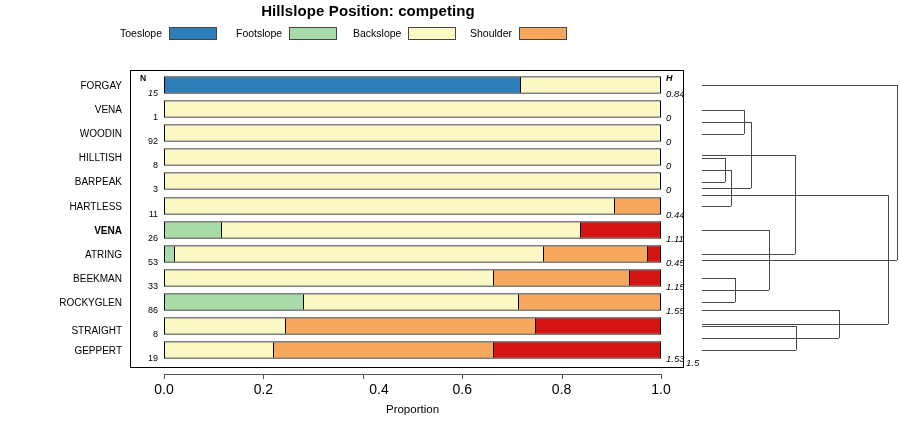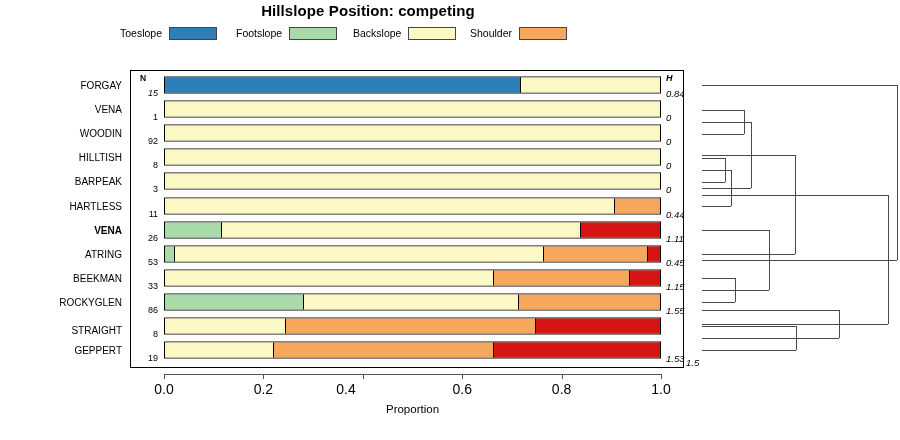--- a/index.html
+++ b/index.html
@@ -170,21 +170,21 @@
       <div class="hval" style="left: 666px; top: 358.1px;">1.53</div>
     </div>
 
   <div id="axis">
       <div class="axis-line" style="left: 164px; top: 374px; width: 497px; height: 1px;"></div>
       <div class="tick" style="left: 164px; top: 374px;"></div>
       <div class="ticklab" style="left: 164px; top: 381px;">0.0</div>
       <div class="tick" style="left: 263.4px; top: 374px;"></div>
       <div class="ticklab" style="left: 263.4px; top: 381px;">0.2</div>
       <div class="tick" style="left: 362.8px; top: 374px;"></div>
-      <div class="ticklab" style="left: 346px; top: 381px;">0.4</div>
+      <div class="ticklab" style="left: 379px; top: 381px;">0.4</div>
       <div class="tick" style="left: 462.2px; top: 374px;"></div>
       <div class="ticklab" style="left: 462.2px; top: 381px;">0.6</div>
       <div class="tick" style="left: 561.6px; top: 374px;"></div>
       <div class="ticklab" style="left: 561.6px; top: 381px;">0.8</div>
       <div class="tick" style="left: 661px; top: 374px;"></div>
       <div class="ticklab" style="left: 661px; top: 381px;">1.0</div>
       <div class="xlabel" style="left: 412.5px; top: 403px;">Proportion</div>
     </div>
 
   <div class="dendro">

